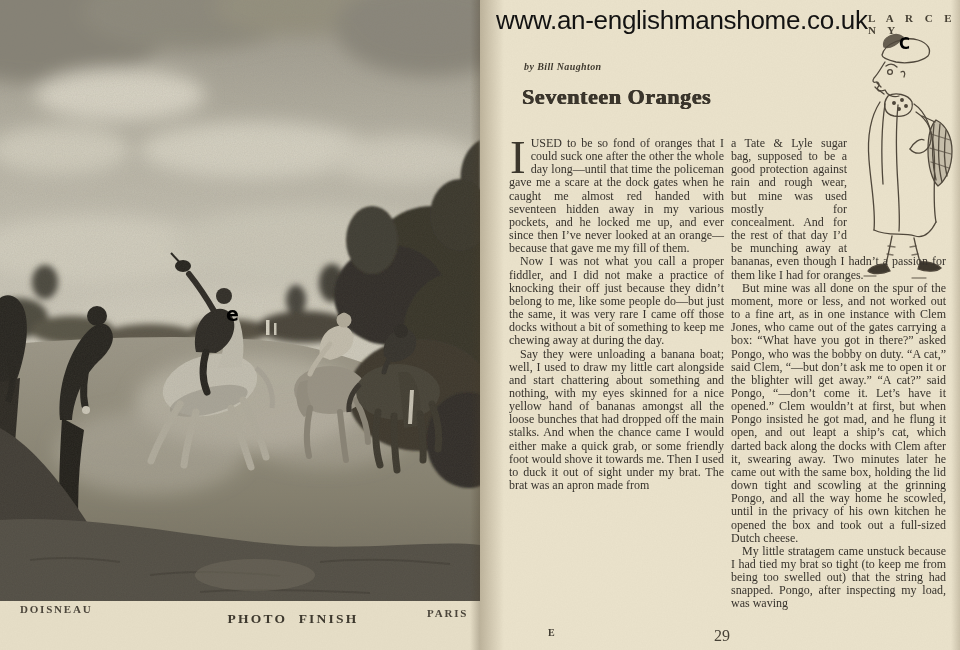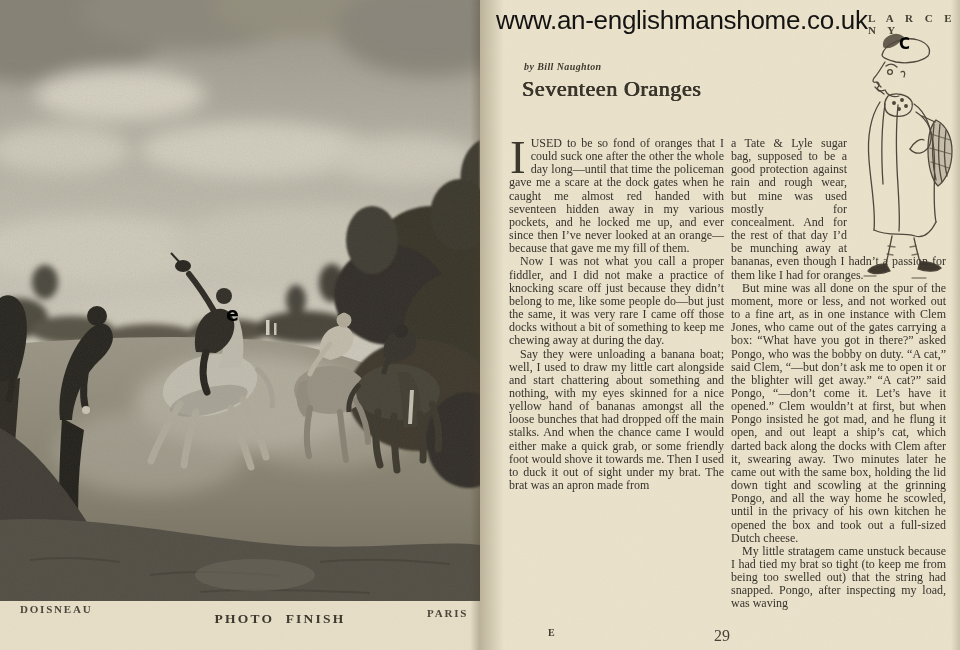--- a/index.html
+++ b/index.html
@@ -12,35 +12,35 @@
   .left-page::after{content:"";position:absolute;top:0;right:0;width:10px;height:100%;
       background:linear-gradient(270deg,rgba(70,58,38,.28),rgba(70,58,38,0));pointer-events:none;}
   .right-page::before{content:"";position:absolute;top:0;left:0;width:24px;height:100%;
       background:linear-gradient(90deg,rgba(85,70,45,.30),rgba(85,70,45,0));pointer-events:none;z-index:5;}
   .right-page::after{content:"";position:absolute;top:0;right:0;width:9px;height:100%;
       background:linear-gradient(90deg,rgba(90,76,52,0),rgba(90,76,52,.22));pointer-events:none;z-index:5;}
   .photo{position:absolute;left:0;top:0;width:480px;height:601px;display:block;}
   .credit{position:absolute;font-size:11px;letter-spacing:1.8px;color:#4a443a;font-weight:bold;}
   .credit-left{left:20px;top:603px;}
   .credit-right{left:427px;top:607px;text-align:right;}
-  .caption{position:absolute;left:3px;top:611px;width:480px;text-align:center;
+  .caption{position:absolute;left:16px;top:611px;width:480px;text-align:center;
       font-size:13.5px;letter-spacing:2.2px;color:#3b362c;font-weight:bold;word-spacing:6px;padding-left:37px;}
   .pagenum-left{position:absolute;left:0;top:636px;width:462px;text-align:center;
       font-size:10.5px;color:#453f34;}
   .marker{position:absolute;color:#000;font-family:"DejaVu Sans",sans-serif;font-weight:bold;z-index:9;}
   .marker-e{left:226px;top:303px;font-size:19px;}
   .marker-c{left:419px;top:35px;font-size:15px;}
   .watermark{position:absolute;left:16px;top:5px;font-family:"Liberation Sans",sans-serif;
       font-size:26px;letter-spacing:-0.3px;color:#101010;z-index:6;}
   .larceny{position:absolute;left:388px;top:12px;font-size:11px;letter-spacing:4.5px;
       color:#443e32;font-weight:bold;}
   .illustration{position:absolute;left:372px;top:24px;width:106px;height:262px;}
   .byline{position:absolute;left:44px;top:61px;font-size:10px;font-weight:bold;
       font-style:italic;color:#3c372d;letter-spacing:.4px;}
-  .title{position:absolute;left:42px;top:76px;font-size:22px;font-weight:normal;color:#38332a;
+  .title{position:absolute;left:42px;top:84px;font-size:22px;font-weight:bold;color:#38332a;
       letter-spacing:.6px;text-shadow:.5px 0 currentColor,-.3px 0 currentColor;}
   .cols{position:absolute;left:29px;top:137px;width:437px;height:490px;display:flex;gap:7px;
       overflow:hidden;}
   .col{width:215px;font-size:12px;line-height:13.15px;color:#34302a;text-align:justify;}
   .col p{margin:0;text-indent:11px;}
   .col p.no-indent{text-indent:0;}
   .dropcap{float:left;font-size:47px;line-height:37px;padding:2px 5px 0 1px;color:#3a352b;}
   .illu-spacer{float:right;width:92px;height:106px;margin:0 0 2px 7px;}
   .sig{position:absolute;left:68px;top:627px;font-size:10px;font-weight:bold;color:#3d382e;}
   .pagenum-right{position:absolute;left:234px;top:627px;font-size:16px;color:#453f34;}
@@ -262,21 +262,21 @@
     </svg>
 
     <span class="marker marker-c">C</span>
 
     <div class="byline">by Bill Naughton</div>
     <div class="title">Seventeen Oranges</div>
 
     <div class="cols">
       <div class="col">
           <p class="no-indent"><span class="dropcap">I</span>USED to be so fond of oranges that I could suck one after the other the whole day long—until that time the policeman gave me a scare at the dock gates when he caught me almost red handed with seventeen hidden away in my various pockets, and he locked me up, and ever since then I’ve never looked at an orange—because that gave me my fill of them.</p>
-          <p>Now I was not what you call a proper fiddler, and I did not make a practice of knocking scare off just because they didn’t belong to me, like some people do—but just the same, it was very rare I came off those docks without a bit of something to keep me chewing away at during the day.</p>
+          <p>Now I was not what you call a proper fiddler, and I did not make a practice of knocking their off just because they didn’t belong to me, like some people do—but just the same, it was very rare I came off those docks without a bit of something to keep me chewing away at during the day.</p>
           <p>Say they were unloading a banana boat; well, I used to draw my little cart alongside and start chattering about something and nothing, with my eyes skinned for a nice yellow hand of bananas amongst all the loose bunches that had dropped off the main stalks. And when the chance came I would either make a quick grab, or some friendly foot would shove it towards me. Then I used to duck it out of sight under my brat. The brat was an apron made from</p>
         </div>
       <div class="col">
         <div class="illu-spacer"></div>
       <p class="no-indent">a Tate &amp; Lyle sugar bag, supposed to be a good protection against rain and rough wear, but mine was used mostly for concealment. And for the rest of that day I’d be munching away at bananas, even though I hadn’t a passion for them like I had for oranges.</p>
           <p>But mine was all done on the spur of the moment, more or less, and not worked out to a fine art, as in one instance with Clem Jones, who came out of the gates carrying a box: “What have you got in there?” asked Pongo, who was the bobby on duty. “A cat,” said Clem, “—but don’t ask me to open it or the blighter will get away.” “A cat?” said Pongo, “—don’t come it. Let’s have it opened.” Clem wouldn’t at first, but when Pongo insisted he got mad, and he flung it open, and out leapt a ship’s cat, which darted back along the docks with Clem after it, swearing away. Two minutes later he came out with the same box, holding the lid down tight and scowling at the grinning Pongo, and all the way home he scowled, until in the privacy of his own kitchen he opened the box and took out a full-sized Dutch cheese.</p>
           <p>My little stratagem came unstuck because I had tied my brat so tight (to keep me from being too swelled out) that the string had snapped. Pongo, after inspecting my load, was waving</p>
         </div>
     </div>
 

